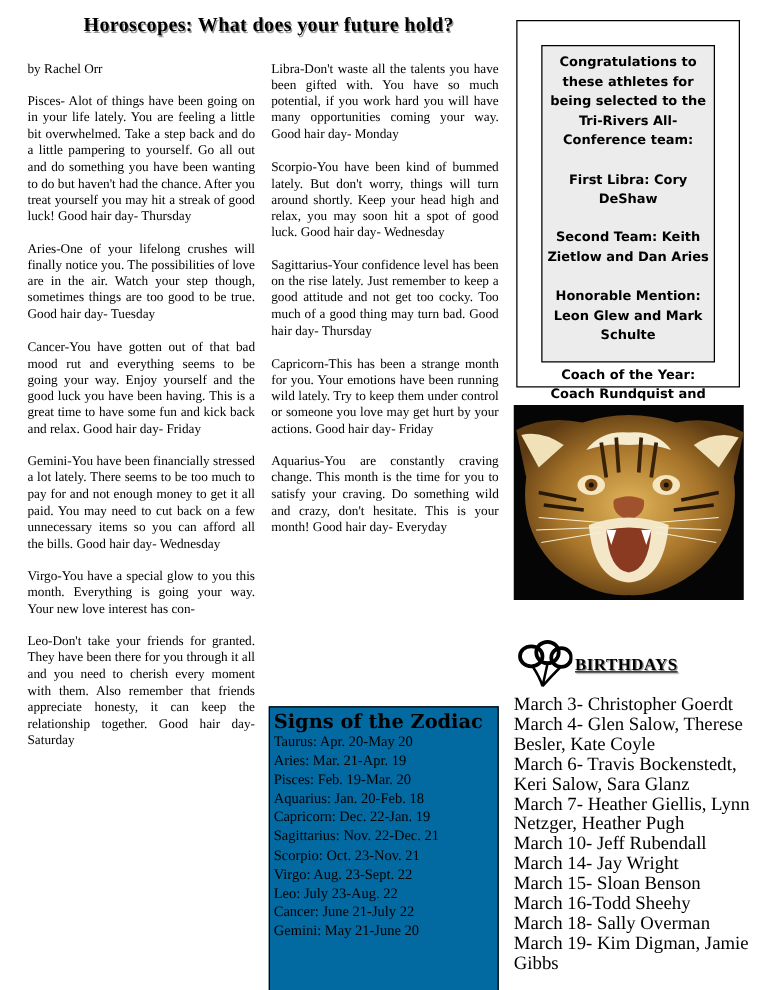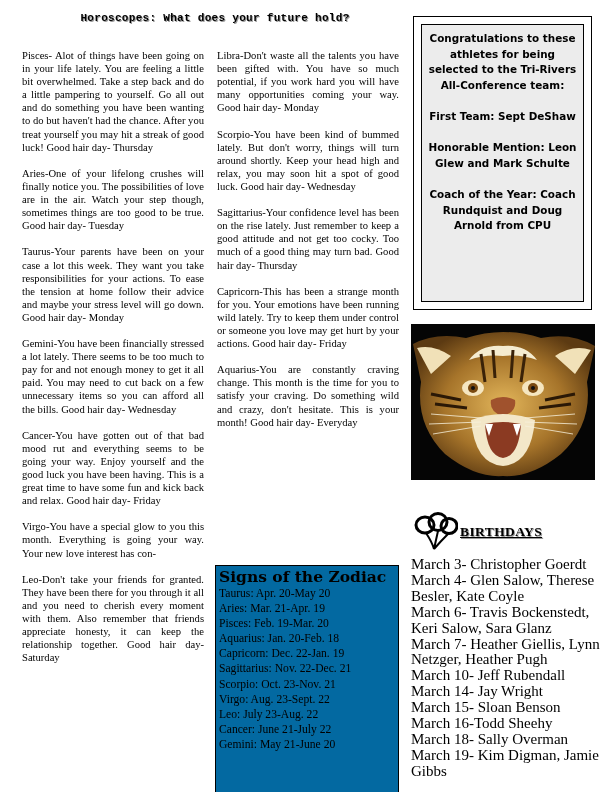--- a/index.html
+++ b/index.html
@@ -1,37 +1,37 @@
 <!DOCTYPE html>
 <html><head>
 <meta charset="utf-8">
 <style>
   html, body { margin:0; padding:0; background:#ffffff; }
   body { width:612px; height:792px; position:relative; overflow:hidden; font-family:"Liberation Serif", "DejaVu Serif", serif; color:#000; }
   .title {
     position:absolute; left:30px; top:12px; width:370px; text-align:center;
-    font-family:Liberation Mono, monospace; font-weight:bold; font-size:11px; letter-spacing:0.3px;
+    font-family:Liberation Serif, serif; font-weight:bold; font-size:16px; letter-spacing:0.3px;
     text-shadow:1px 1px 0 #9a9a9a;
   }
   .col { position:absolute; font-size:10.6px; line-height:13.1px; text-align:justify; }
   .col p { margin:0 0 13.1px 0; }
   .col1 { left:22px; top:49px; width:182px; }
   .col2 { left:217px; top:49px; width:182px; }
   .byline { margin-bottom:13.1px; }
 
   .zodiac {
     position:absolute; left:215px; top:565px; width:184px; height:257px;
     border:1px solid #000; background:#0369a1; box-sizing:border-box; padding:1px 3px;
   }
   .zodiac .zhead { font-family:"DejaVu Serif", serif; font-weight:bold; font-size:15.5px; line-height:19px; }
   .zodiac .zitem { font-size:11.6px; line-height:15.1px; white-space:nowrap; }
 
   .congrats-outer {
     position:absolute; left:413px; top:16px; width:179px; height:294px;
-    border:1px solid #000; box-sizing:border-box; padding:7px;
+    border:1px solid #000; box-sizing:border-box; padding:19px;
   }
   .congrats {
     width:100%; height:100%; border:1px solid #000; background:#ececec; box-sizing:border-box;
     font-family:"DejaVu Sans", sans-serif; font-weight:bold; font-size:10.4px; line-height:15.6px;
     text-align:center; padding:6px 2px 0 2px;
   }
   .congrats p { margin:0 0 15.6px 0; }
 
   .bobcat {
     position:absolute; left:411px; top:324px; width:184px; height:156px; background:#050505; overflow:hidden;
@@ -45,25 +45,25 @@
   }
   .bdays { position:absolute; left:411px; top:557px; width:196px; font-size:15px; line-height:15.9px; }
   .bdays div { white-space:normal; }
 </style>
 </head>
 <body>
 
 <div class="title">Horoscopes: What does your future hold?</div>
 
 <div class="col col1">
+  <div class="byline">by Rachel Orr</div>
   <p>Pisces- Alot of things have been going on in your life lately. You are feeling a little bit overwhelmed.  Take a step back and do a little pampering to yourself.  Go all out and do something you have been wanting to do but haven't had the chance.  After you treat yourself you may hit a streak of good luck!  Good hair day- Thursday</p>
   <p>Aries-One of your lifelong crushes will finally notice you.  The possibilities of love are in the air.  Watch your step though, sometimes things are too good to be true.  Good hair day- Tuesday</p>
-  <p>Taurus-Your parents have been on your case a lot this week.  They want you take responsibilities for your actions.  To ease the tension at home follow their advice and maybe your stress level will go down.  Good hair day- Monday</p>
+  <p>Cancer-You have gotten out of that bad mood rut and everything seems to be going your way.  Enjoy yourself and the good luck you have been having.  This is a great time to have some fun and kick back and relax.  Good hair day- Friday</p>
   <p>Gemini-You have been financially stressed a lot lately. There seems to be too much to pay for and not enough money to get it all paid.  You may need to cut back on a few unnecessary items so you can afford all the bills.  Good hair day- Wednesday</p>
-  <p>Cancer-You have gotten out of that bad mood rut and everything seems to be going your way.  Enjoy yourself and the good luck you have been having.  This is a great time to have some fun and kick back and relax.  Good hair day- Friday</p>
   <p>Virgo-You have a special glow to you this month.  Everything is going your way.  Your new love interest has con-</p>
   <p>Leo-Don't take your friends for granted.  They have been there for you through it all and you need to cherish every moment with them.  Also remember that friends appreciate honesty, it can keep the relationship together.  Good hair day- Saturday</p>
 </div>
 
 <div class="col col2">
   <p>Libra-Don't waste all the talents you have been gifted with.  You have so much potential, if you work hard you will have many opportunities coming your way.  Good hair day- Monday</p>
   <p>Scorpio-You have been kind of bummed lately.  But don't worry, things will turn around shortly.  Keep your head high and relax, you may soon hit a spot of good luck.  Good hair day- Wednesday</p>
   <p>Sagittarius-Your confidence level has been on the rise lately.  Just remember to keep a good attitude and not get too cocky.  Too much of a good thing may turn bad.  Good hair day- Thursday</p>
   <p>Capricorn-This has been a strange month for you.  Your emotions have been running wild lately.  Try to keep them under control or someone you love may get hurt by your actions.  Good hair day- Friday</p>
   <p>Aquarius-You are constantly craving change.  This month is the time for you to satisfy your craving.  Do something wild and crazy, don't hesitate.  This is your month!  Good hair day- Everyday</p>
@@ -80,21 +80,22 @@
   <div class="zitem">Scorpio: Oct. 23-Nov. 21</div>
   <div class="zitem">Virgo: Aug. 23-Sept. 22</div>
   <div class="zitem">Leo: July 23-Aug. 22</div>
   <div class="zitem">Cancer: June 21-July 22</div>
   <div class="zitem">Gemini: May 21-June 20</div>
 </div>
 
 <div class="congrats-outer">
   <div class="congrats">
     <p>Congratulations to these athletes for being selected to the Tri-Rivers All-Conference team:</p>
-    <p>First Team: Sept DeShaw</p>
+    <p>First Libra: Cory DeShaw</p>
+    <p>Second Team: Keith Zietlow and Dan Aries</p>
     <p>Honorable Mention: Leon Glew and Mark Schulte</p>
     <p style="margin-bottom:0">Coach of the Year: Coach Rundquist and Doug Arnold from CPU</p>
   </div>
 </div>
 
 <div class="bobcat">
   <svg width="184" height="156" viewBox="0 0 184 156">
     <defs>
       <radialGradient id="fur" cx="50%" cy="50%" r="55%">
         <stop offset="0%" stop-color="#e2b55a"></stop>

